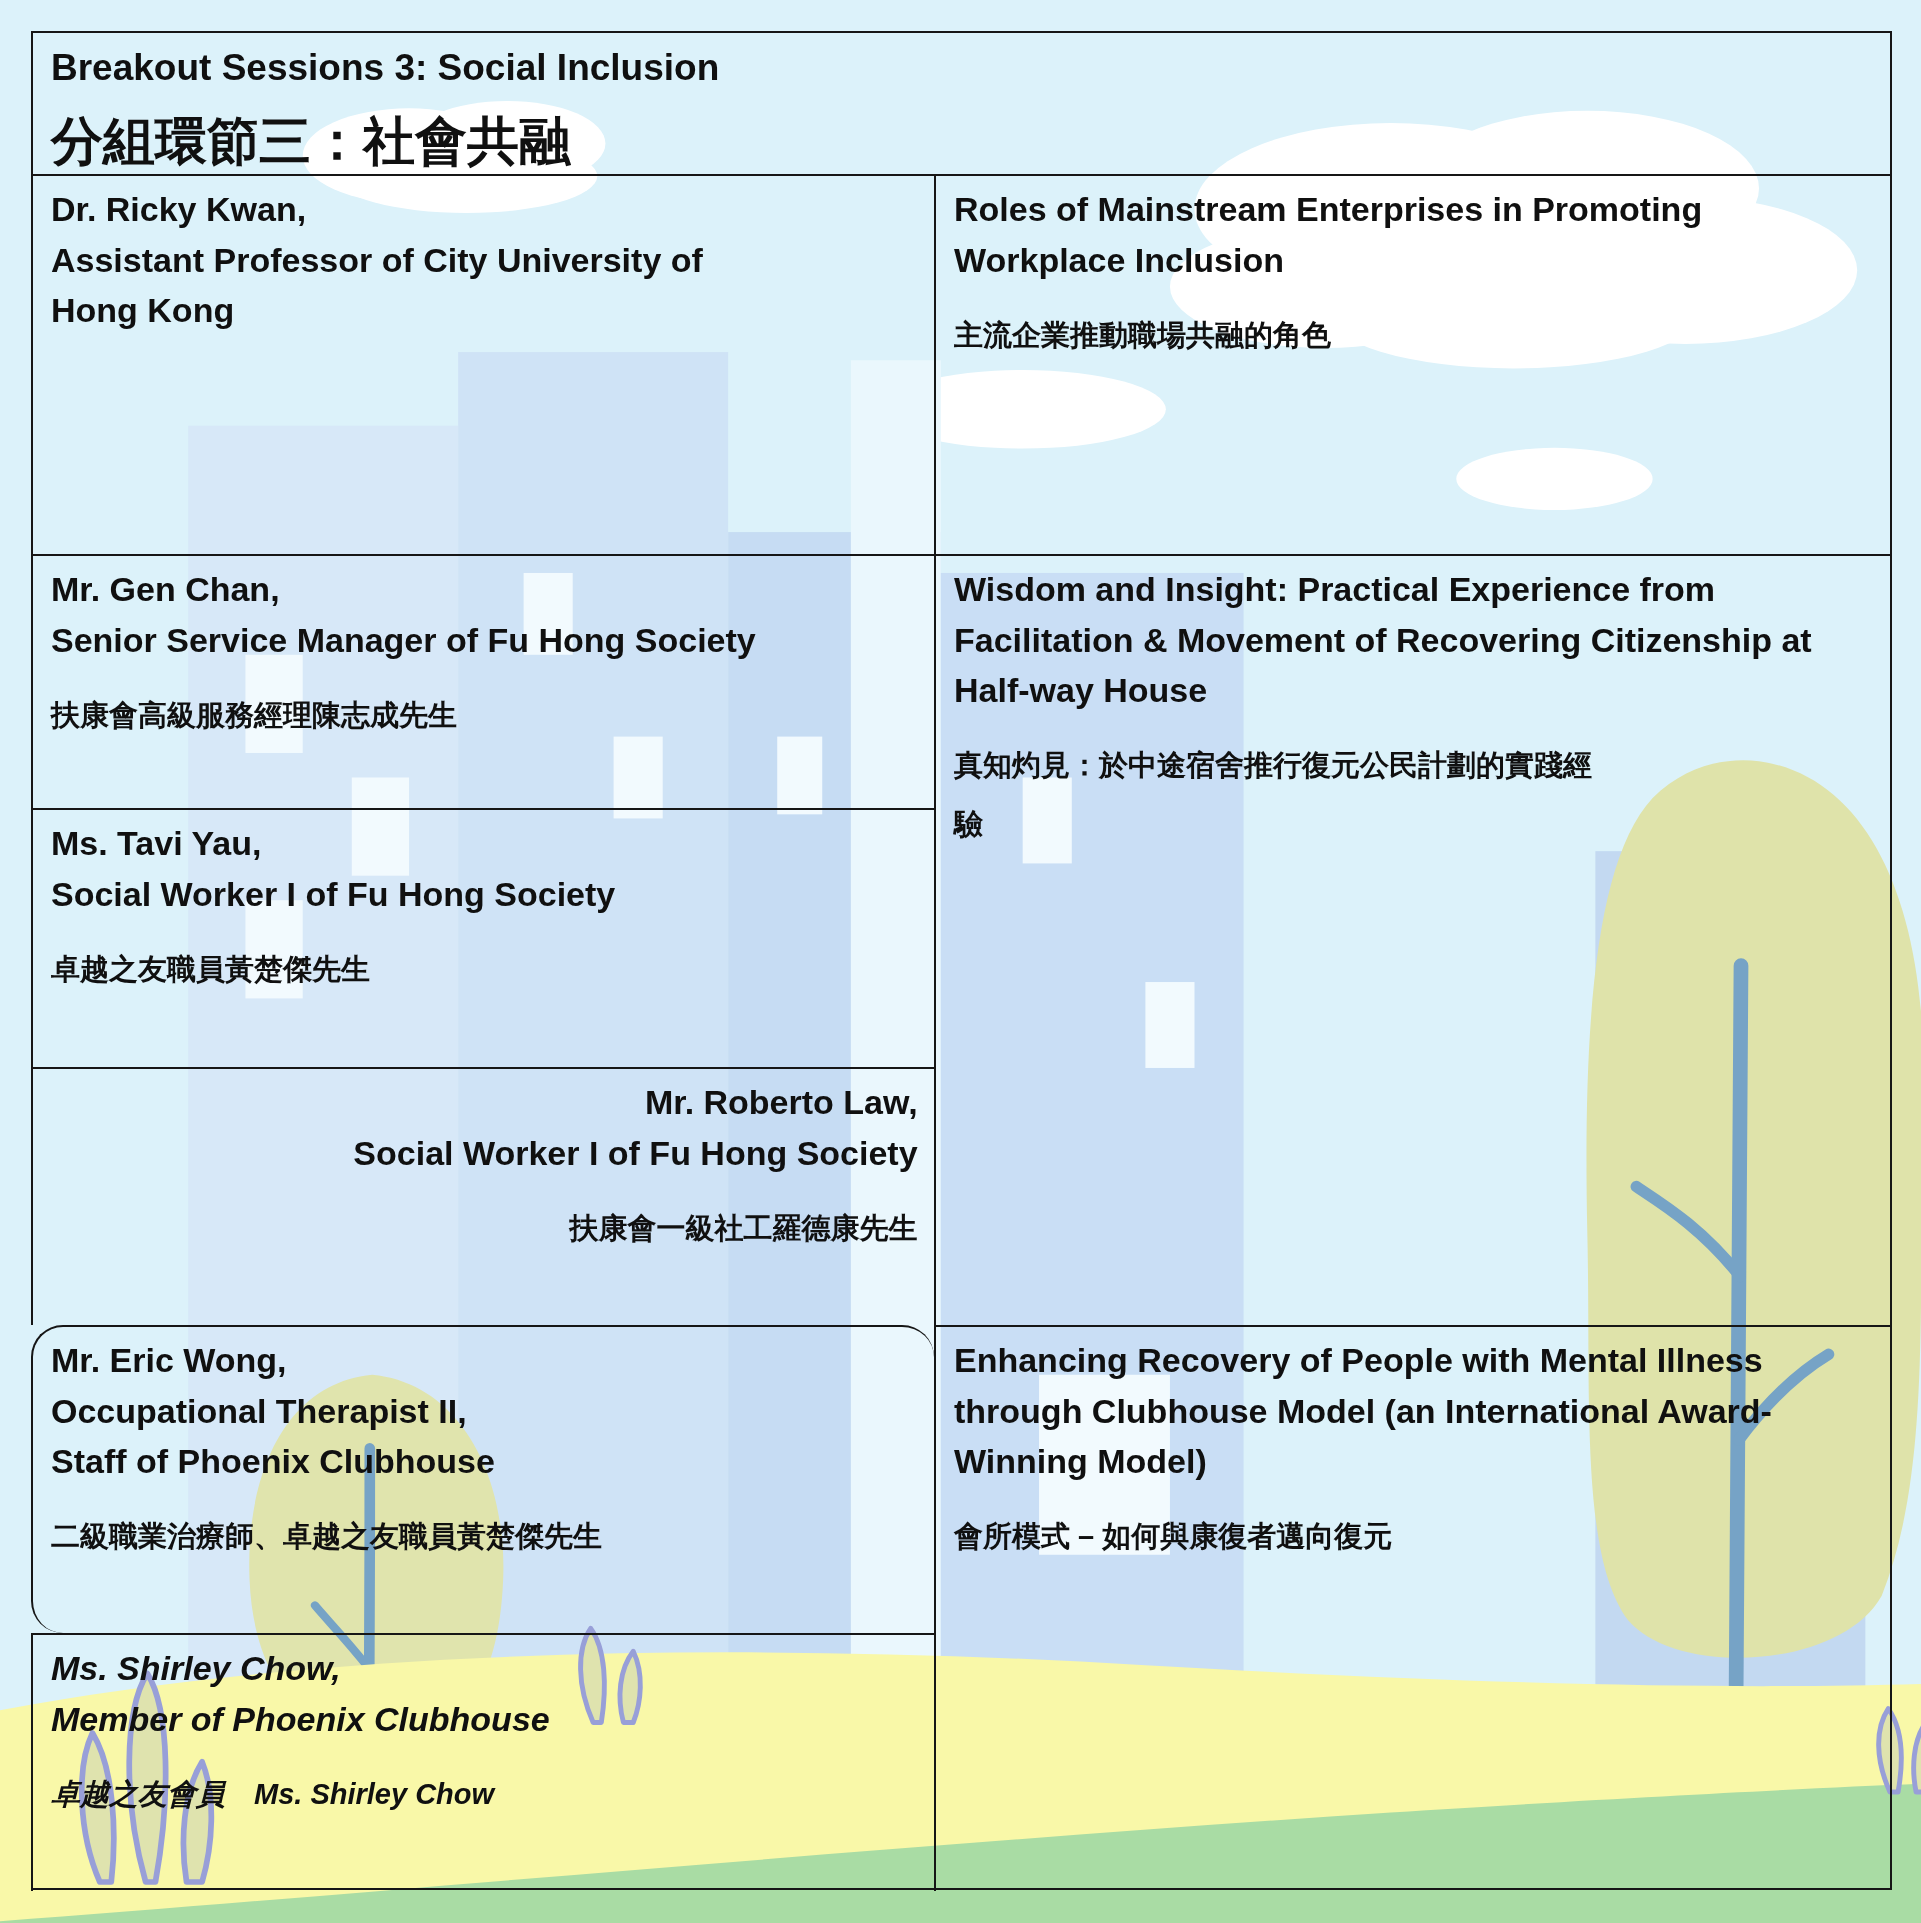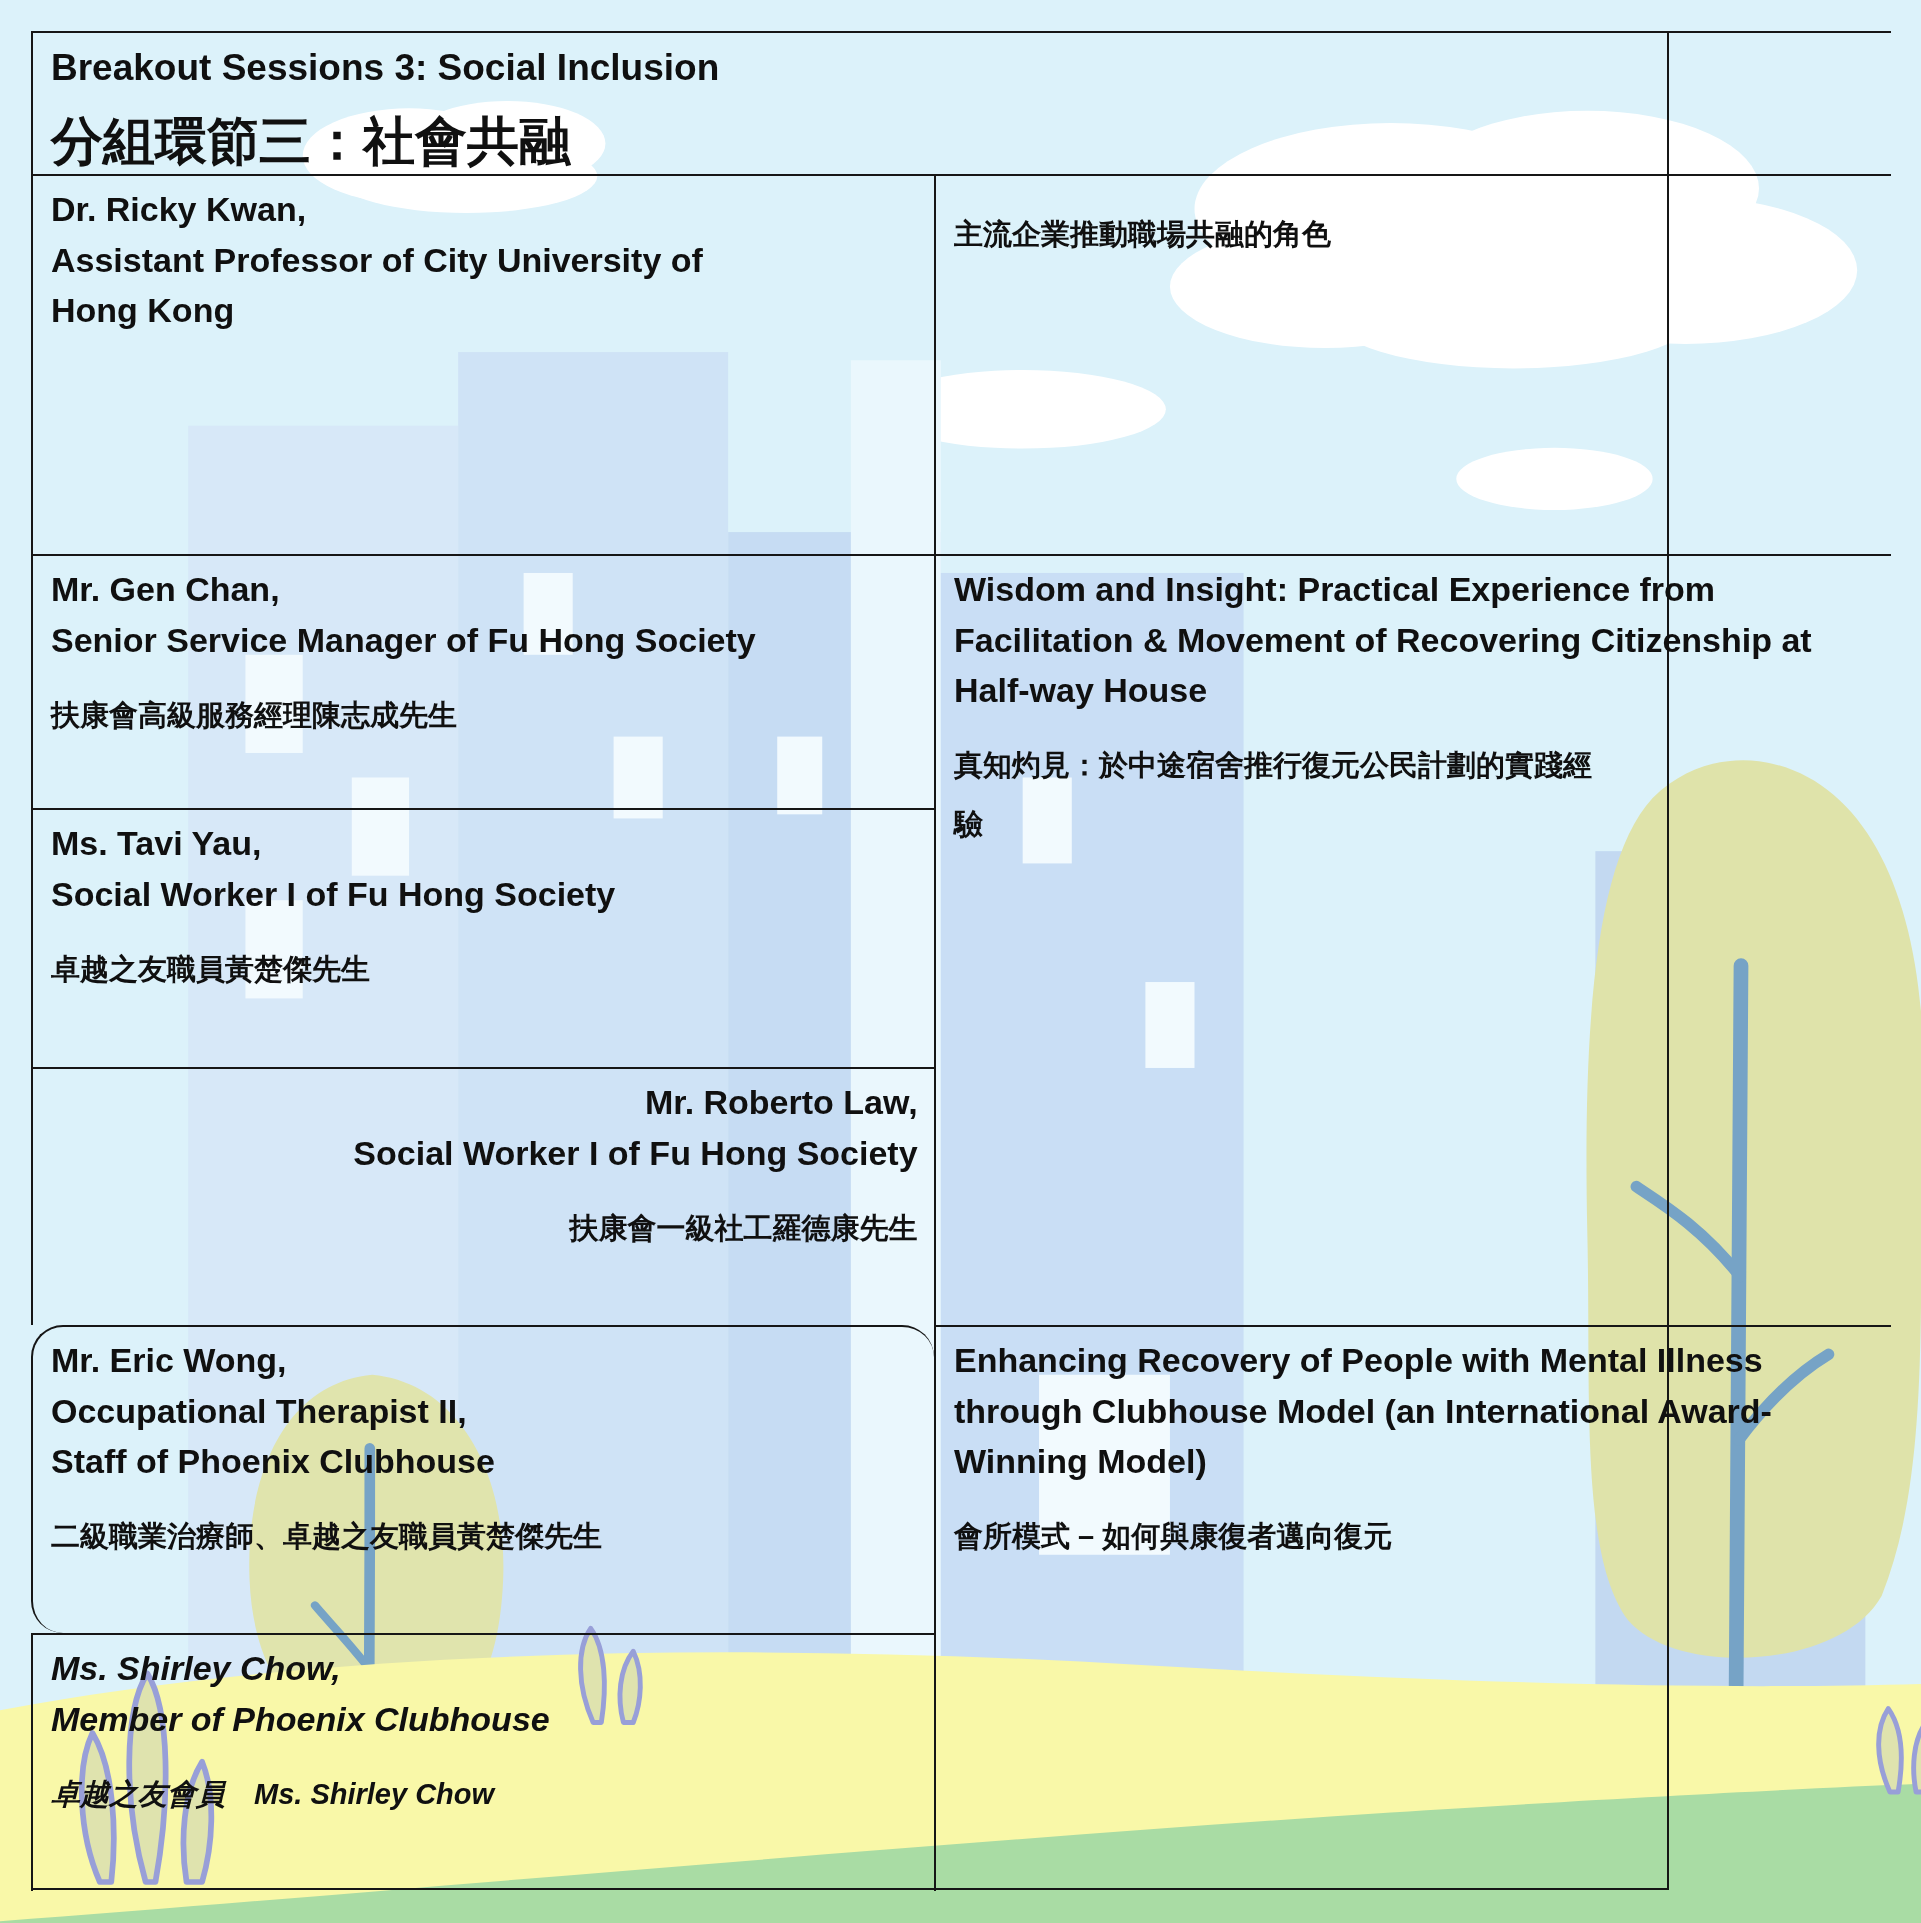--- a/index.html
+++ b/index.html
@@ -4,21 +4,21 @@
 <style>
   html,body{margin:0;padding:0;}
   body{
     width:1921px;height:1924px;
     position:relative;overflow:hidden;
     font-family:"Liberation Sans","DejaVu Sans",sans-serif;
     background:#dcf2fa;
   }
   .bg{position:absolute;left:0;top:0;width:1921px;height:1924px;z-index:0;}
   .session-table{
-    position:absolute;left:31px;top:31px;width:1638px;height:1859px;z-index:1;
+    position:absolute;left:31px;top:31px;width:1861px;height:1859px;z-index:1;
     display:grid;
     grid-template-columns:903px 957px;
     grid-template-rows:143px 380px 254px 259px 258px 308px 258px;
     border-right:2.5px solid #161616;
     border-bottom:2.5px solid #161616;
     box-sizing:border-box;
   }
   .cell{
     border-left:2.5px solid #161616;
     border-top:2.5px solid #161616;
@@ -132,20 +132,22 @@
     <div class="zh">分組環節三：社會共融</div>
   </div>
 
   <div class="cell c-r1L">
     <div class="en">Dr. Ricky Kwan,
 Assistant Professor of City University of
 Hong Kong</div>
   </div>
 
   <div class="cell c-r1R">
+    <div class="en">Roles of Mainstream Enterprises in Promoting
+Workplace Inclusion</div>
     <div class="zh">主流企業推動職場共融的角色</div>
   </div>
 
   <div class="cell c-r2aL">
     <div class="en">Mr. Gen Chan,
 Senior Service Manager of Fu Hong Society</div>
     <div class="zh">扶康會高級服務經理陳志成先生</div>
   </div>
 
   <div class="cell c-r2bL">

